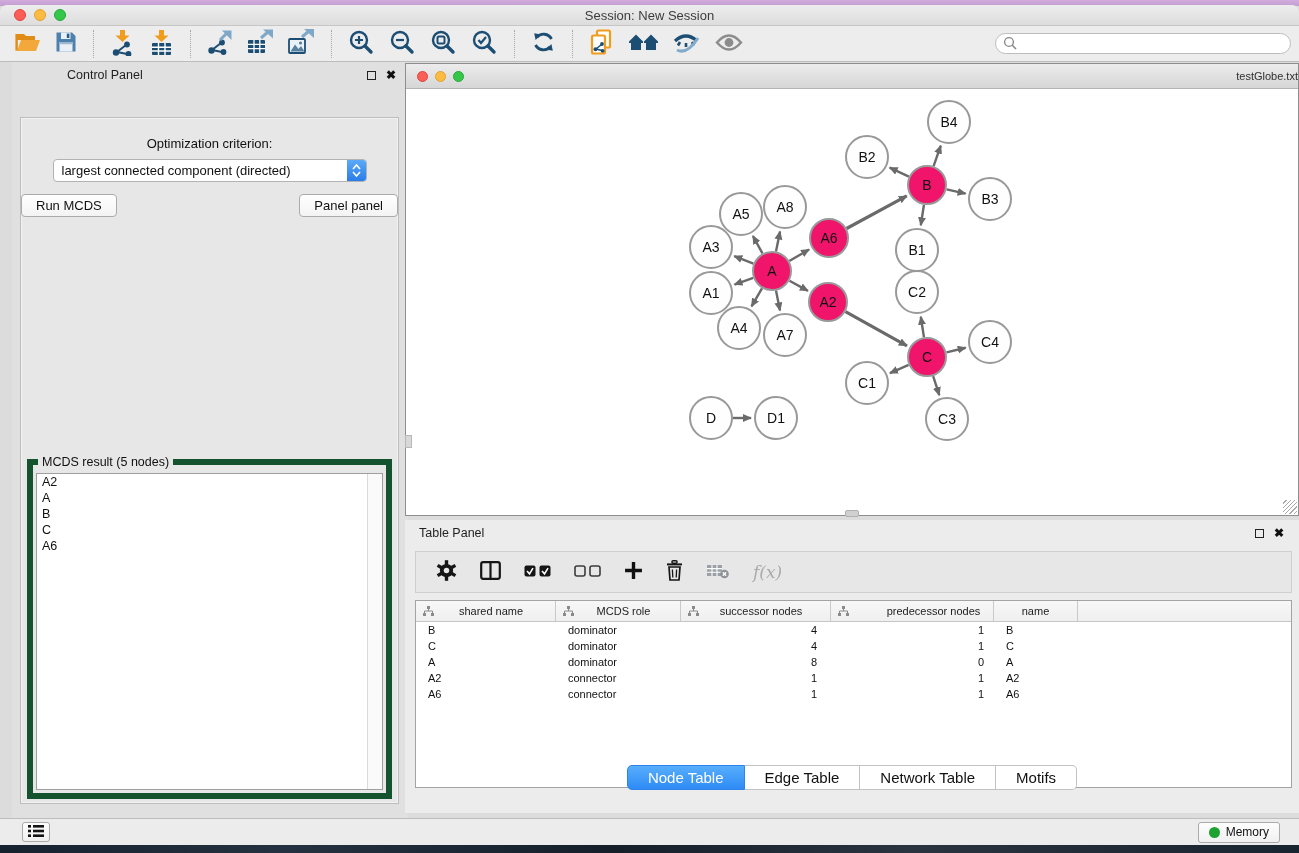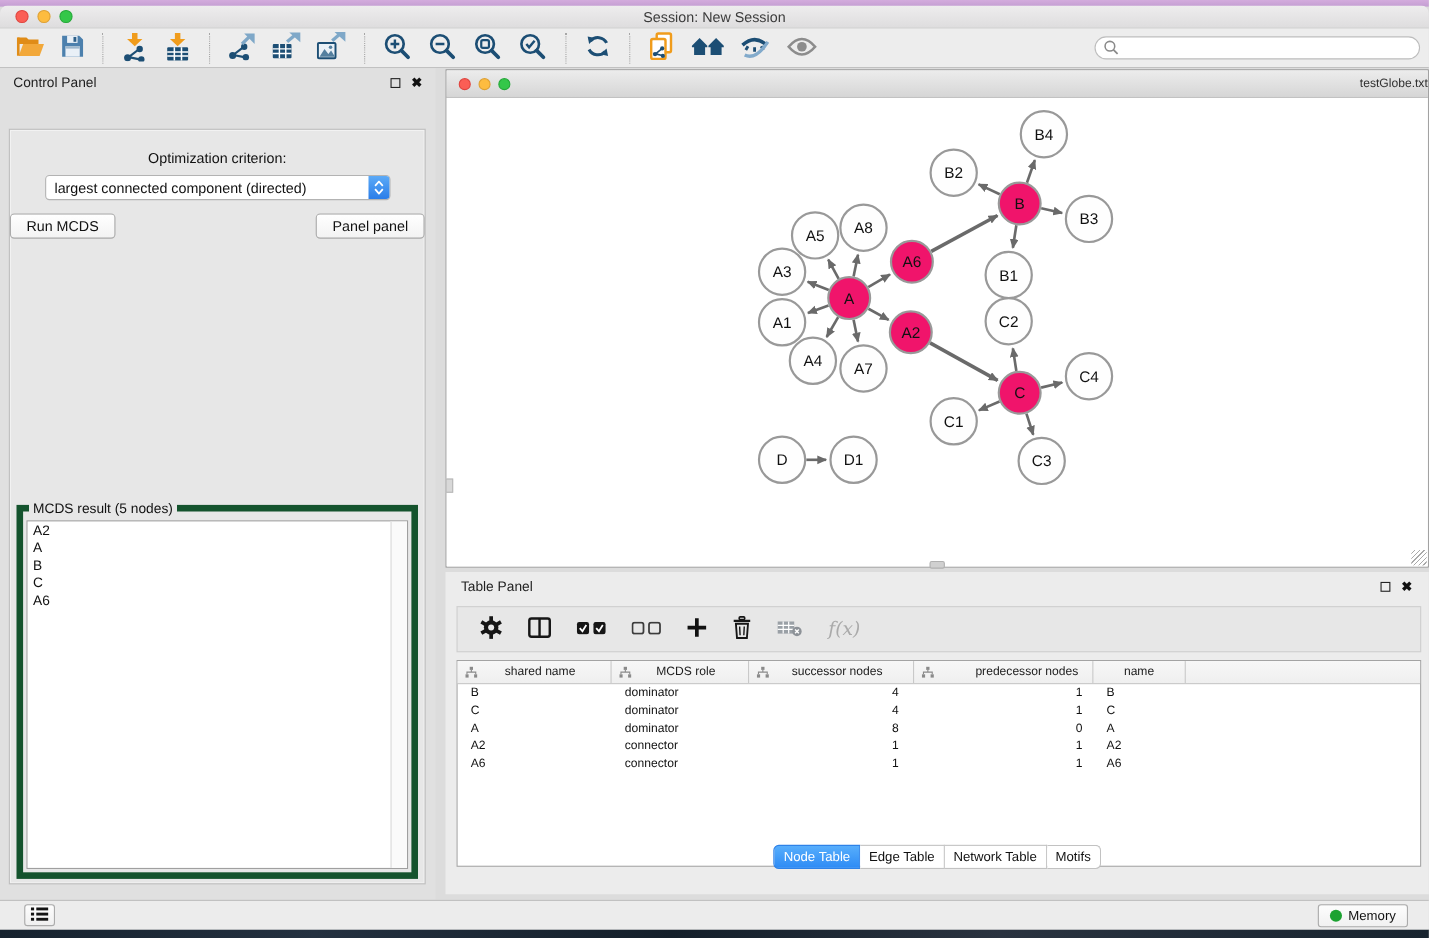--- a/index.html
+++ b/index.html
@@ -27,21 +27,21 @@
   .tb-divider { width:1px; height:28px; border-left:1px dotted #a6a6a6; margin:0 9px; }
   .search-wrap { margin-left:auto; position:relative; width:296px; height:21px; }
   .search-wrap input { width:100%; height:100%; border:1px solid #bdbdbd; border-radius:11px; background:#fff;
       padding:0 8px 0 26px; font-size:12px; outline:none; font-family:"Liberation Sans",sans-serif; }
   .search-wrap .mag { position:absolute; left:8px; top:3px; }
 
   
   .main { position:absolute; top:62px; left:0; right:0; height:756px; background:#dcdcdc; }
 
   
-  .control-panel { position:absolute; left:0; top:0; width:396px; height:756px; background:#e0e0e0; }
+  .control-panel { position:absolute; left:12px; top:0; width:396px; height:756px; background:#e0e0e0;padding-left:43px; }
   .panel-head { height:26px; display:flex; align-items:center; padding:0 12px; }
   .panel-head .ph-title { font-size:12.5px; color:#1f1f1f; }
   .panel-head .ph-icons { margin-left:auto; display:flex; align-items:center; gap:10px; }
   .float-ic { width:9px; height:9px; border:1.5px solid #222; display:inline-block; background:transparent; }
   .close-ic { font-size:12px; font-weight:bold; color:#111; line-height:9px; }
   .seg-tabs { position:absolute; top:33px; left:0; right:0; display:flex; justify-content:center; z-index:3; }
   .seg { border:1px solid #c2c2c2; border-left:none; background:#fff; padding:3px 13px; font-size:13px; color:#111; }
   .seg:first-child { border-left:1px solid #c2c2c2; border-radius:5px 0 0 5px; }
   .seg:last-child { border-radius:0 5px 5px 0; }
   .seg.active { background:linear-gradient(180deg,#57aefc,#2e8bf5); color:#fff; border-color:#2e82e8; }
@@ -81,21 +81,21 @@
   .tp-toolbar { position:absolute; left:10px; top:31px; width:877px; height:42px; background:#e7e7e7;
       border:1px solid #cfcfcf; display:flex; align-items:center; gap:23px; padding-left:20px; }
   .tp-toolbar .fx { font-family:"DejaVu Serif",serif; font-style:italic; font-size:17px; color:#aaaaaa; }
   .tp-table { position:absolute; left:10px; top:80px; width:877px; height:188px; background:#fff; border:1px solid #a3a3a3; }
   .thead { display:flex; height:21px; background:linear-gradient(180deg,#f7f7f7,#efefef); border-bottom:1px solid #c6c6c6; }
   .th { display:flex; align-items:center; border-right:1px solid #c9c9c9; font-size:11px; color:#1c1c1c; padding-left:7px; }
   .th .lab { flex:1; text-align:center; padding-right:7px; }
   .trow { display:flex; height:16px; align-items:center; }
   .td { font-size:11px; color:#111; overflow:hidden; white-space:nowrap; }
   .tp-tabbar { position:absolute; left:0; right:0; bottom:23px; display:flex; justify-content:center; }
-  .tp-tabbar .seg { font-size:12px; padding:3px 8px; }
+  .tp-tabbar .seg { font-size:15px; padding:3px 20px; }
 
   
   .statusbar { position:absolute; top:818px; left:0; right:0; height:27px; background:#ececec; border-top:1px solid #bdbdbd;
       display:flex; align-items:center; padding:0 19px; }
   .list-btn { width:28px; height:20px; border:1px solid #ababab; border-radius:3px; background:linear-gradient(180deg,#fdfdfd,#f0f0f0);
       display:flex; align-items:center; justify-content:center; margin-left:3px; }
   .mem-btn { margin-left:auto; height:21px; border:1px solid #ababab; border-radius:3px; background:linear-gradient(180deg,#fdfdfd,#f1f1f1);
       display:flex; align-items:center; gap:6px; padding:0 10px; font-size:12px; color:#111; }
   .mem-dot { width:11px; height:11px; border-radius:50%; background:#1ca231; display:inline-block; }
 </style>

